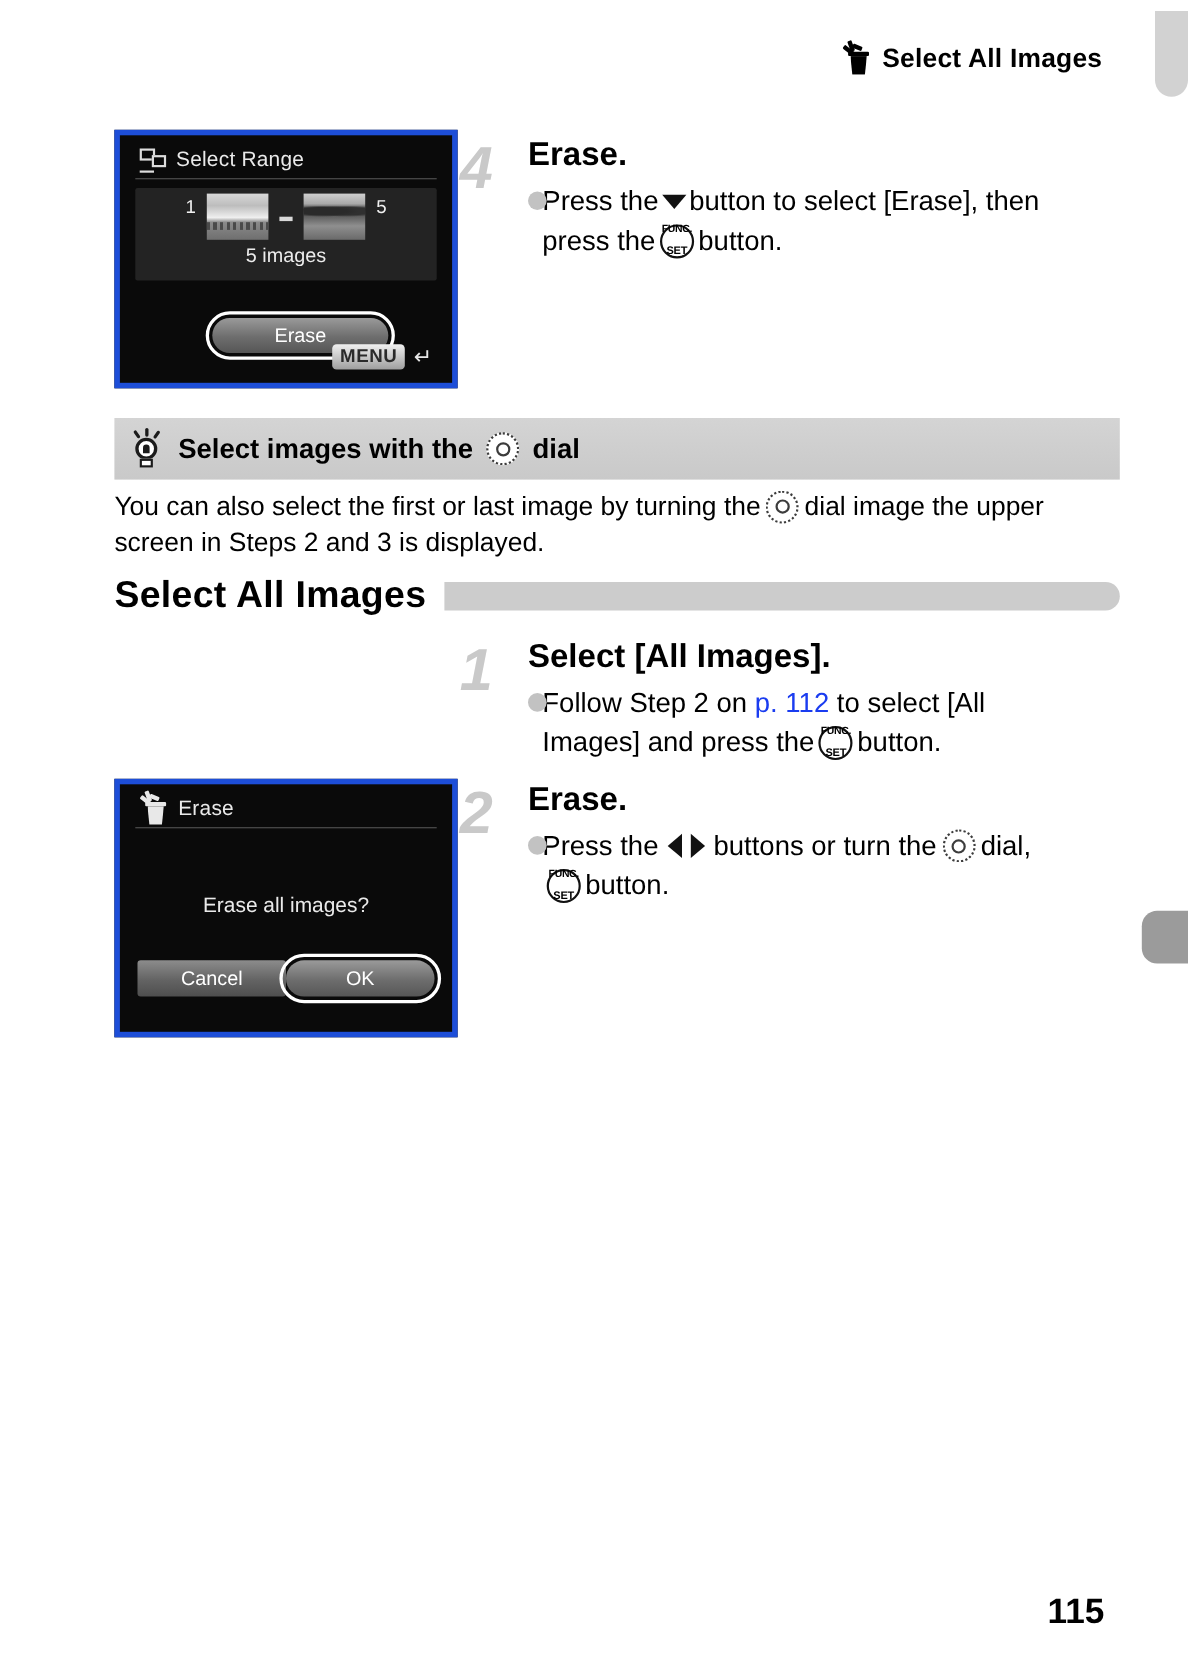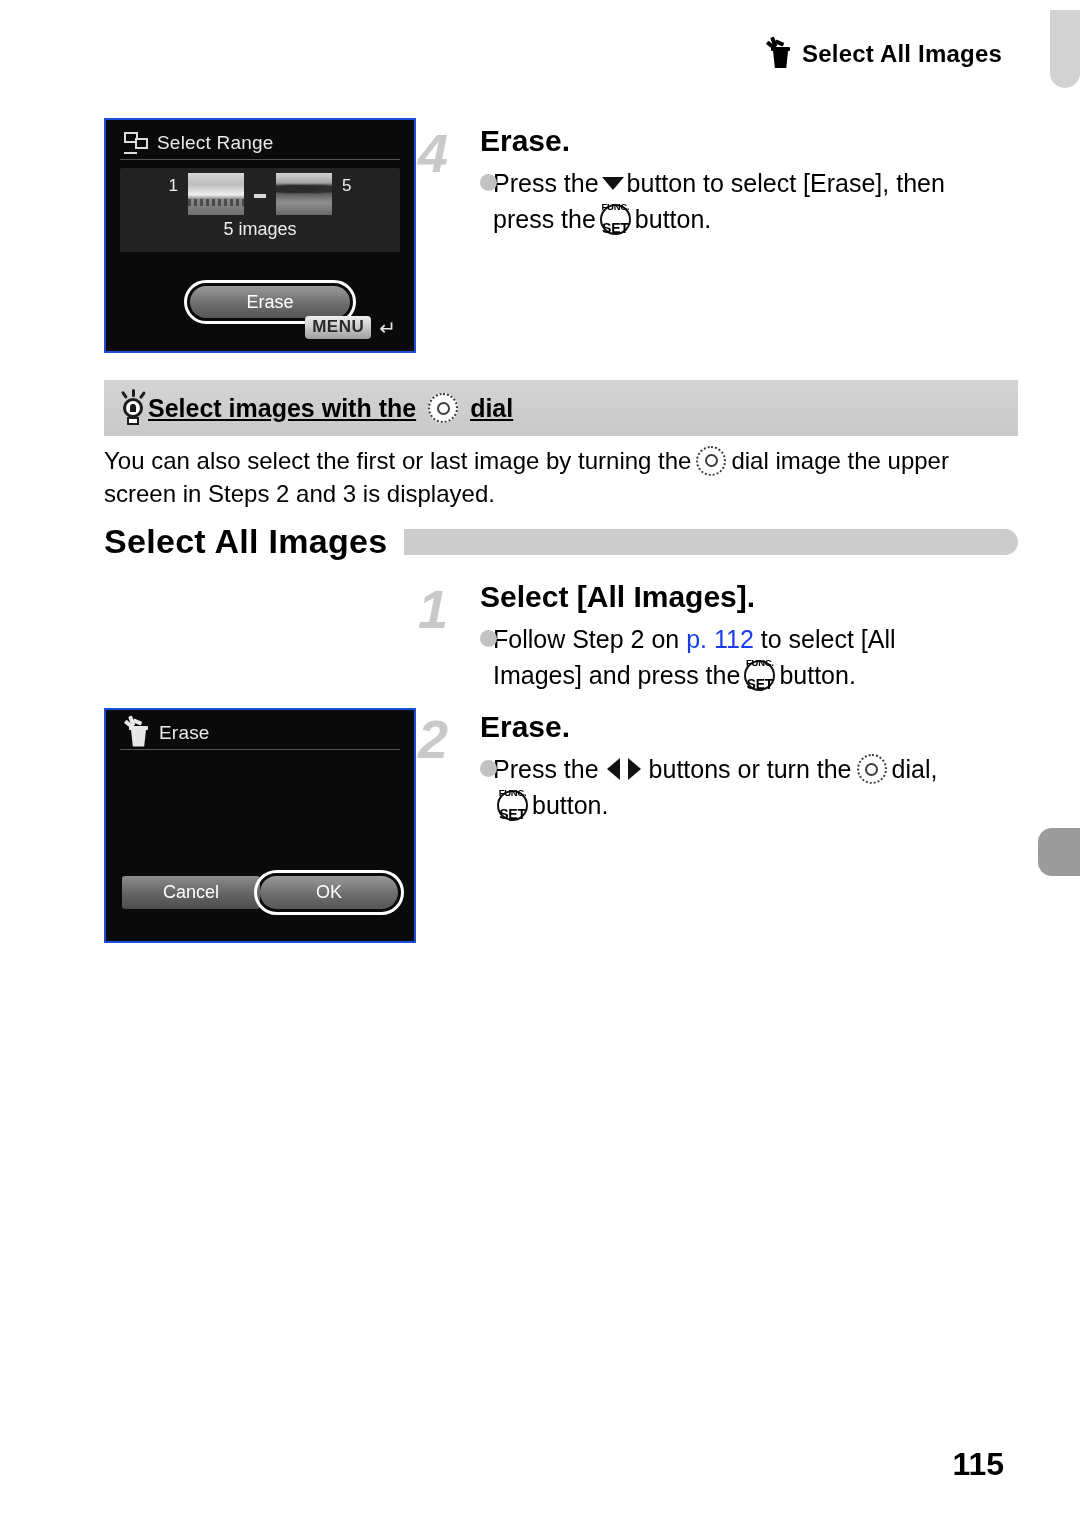--- a/index.html
+++ b/index.html
@@ -87,21 +87,21 @@
     border-radius: 14px 0 0 14px;
   }
 
   
   .lcd {
     position: absolute;
     left: 104px;
     width: 312px;
     height: 235px;
     background: #0a0a0a;
-    border: 2px solid #1d4ed8;
+    border: 5px solid #1d4ed8;
     box-sizing: border-box;
     color: #e8e8e8;
     overflow: hidden;
   }
   .lcd-1 { top: 118px; }
   .lcd-2 { top: 708px; }
 
   .lcd-title {
     display: flex;
     align-items: center;
@@ -289,23 +289,23 @@
   
   .tip-box {
     position: absolute;
     left: 104px;
     top: 380px;
     width: 914px;
     height: 56px;
     background: linear-gradient(180deg, #d4d4d4 0%, #c9c9c9 100%);
     display: flex;
     align-items: center;
+    gap: 14px;
     padding-left: 14px;
     box-sizing: border-box;
-    text-decoration: underline;
   }
   .bulb-icon {
     position: relative;
     width: 30px;
     height: 38px;
     flex: none;
   }
   .bulb-icon .glass {
     position: absolute;
     left: 5px; top: 9px;
@@ -440,21 +440,21 @@
     flex-direction: column;
     justify-content: center;
     align-items: center;
     line-height: .92;
     font-weight: bold;
     box-sizing: border-box;
     margin: 0 4px;
     gap: 10px;
   }
   .func-icon .t1 { font-size: 9.5px; letter-spacing: -.3px; }
-  .func-icon .t2 { font-size: 14px; letter-spacing: -.2px; }
+  .func-icon .t2 { font-size: 10px; letter-spacing: -.2px; }
 
   
   .dial-icon {
     width: 30px; height: 30px;
     border-radius: 50%;
     border: 2.5px dotted #3c3c3c;
     justify-content: center;
     align-items: center;
     box-sizing: border-box;
     margin: 0 5px;
@@ -637,20 +637,21 @@
       <span class="lid"></span>
         <span class="can"></span>
       <span class="slash s1"></span>
         <span class="slash s2"></span>
         <span class="slash s3"></span>
     </span>
     <span class="lcd-title-text">Erase</span>
   </div>
   <div class="lcd-rule"></div>
 
+  <div class="dialog-msg">Erase all images?</div>
 
   <div class="dialog-btns">
     <div class="pill flat cancel">Cancel</div>
     <div class="pill selected ok">OK</div>
   </div>
 </div>
 
 <div class="step step-2">
   <div class="step-num">2</div>
   <div class="step-title">Erase.</div>

